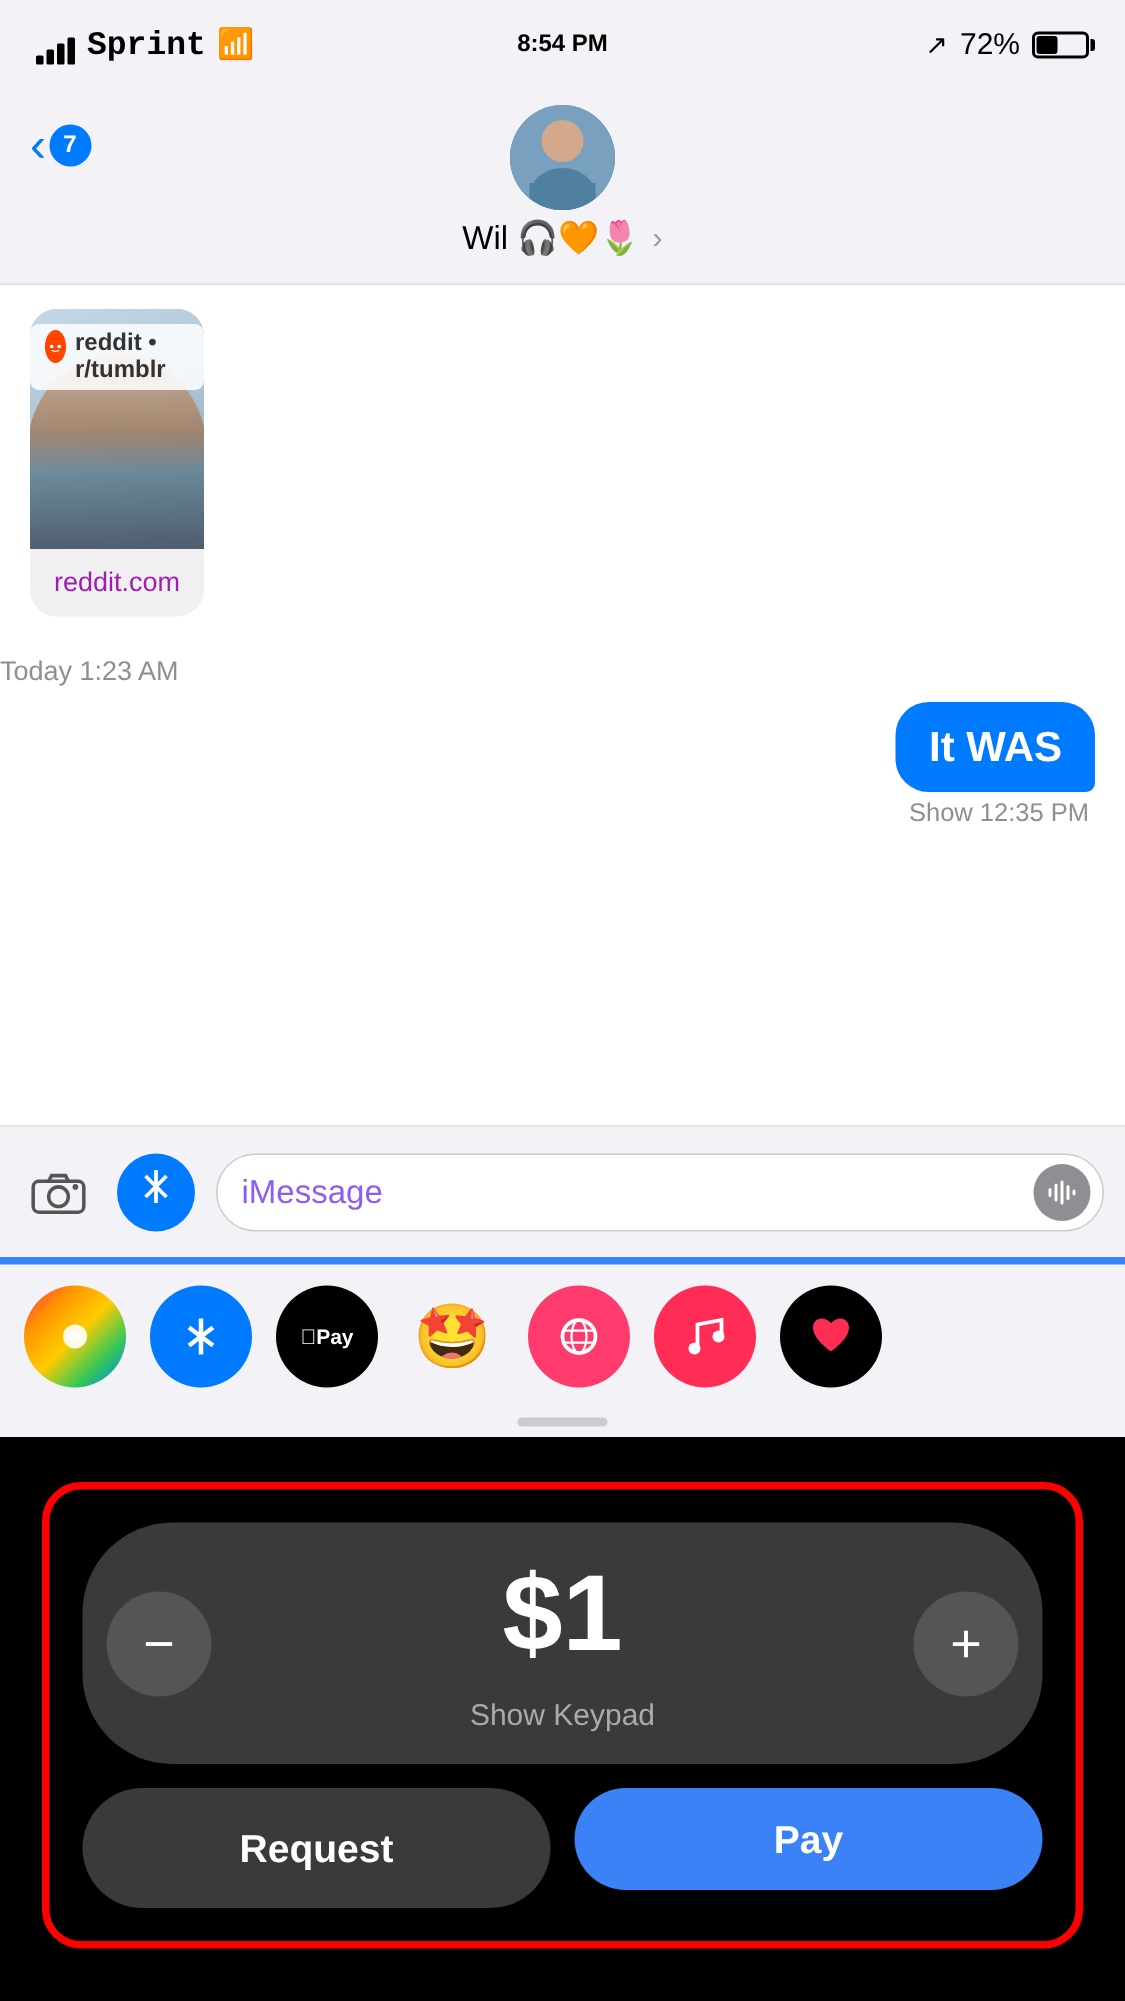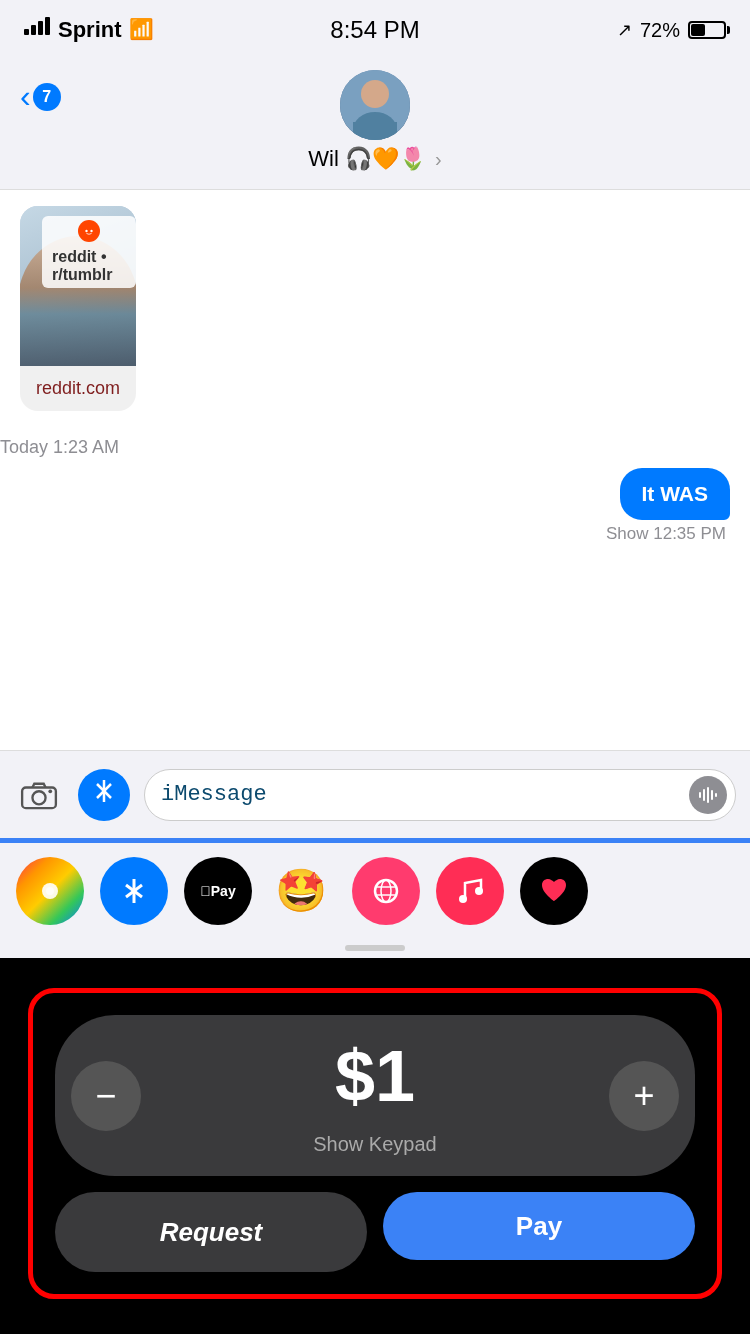--- a/index.html
+++ b/index.html
@@ -20,28 +20,29 @@
       background: #f2f2f7;
       display: flex;
       align-items: center;
       justify-content: space-between;
       padding: 0 24px;
       position: relative;
       z-index: 10;
     }
     .status-left {
       display: flex;
-      align-items: flex-start;
+      align-items: flex-end;
       gap: 8px;
       font-size: 22px;
       font-weight: 600;
+      font-family: Liberation Mono, monospace;
     }
     .status-center {
-      font-size: 24px;
-      font-weight: 400;
+      font-size: 16px;
+      font-weight: 700;
       position: absolute;
       left: 50%;
       transform: translateX(-50%);
     }
     .status-right {
       display: flex;
       align-items: center;
       gap: 8px;
       font-size: 20px;
       font-weight: 500;
@@ -183,28 +184,27 @@
     .reddit-card-image {
       width: 100%;
       height: 160px;
       background: linear-gradient(135deg, #c8d8e8 0%, #a0b8cc 100%);
       position: relative;
       overflow: hidden;
     }
     .reddit-logo-bar {
       position: absolute;
       top: 10px;
-      left: 22px;
-      display: flex;
-      align-items: center;
+      left: 0;
+      display: flex;
+      align-items: flex-start;
       gap: 6px;
       background: rgba(255,255,255,0.85);
       border-radius: 6px;
       padding: 4px 10px;
-      flex-direction: column;
     }
     .reddit-logo-circle {
       width: 22px;
       height: 22px;
       background: #ff4500;
       border-radius: 50%;
       display: flex;
       align-items: center;
       justify-content: center;
     }
@@ -218,21 +218,21 @@
     }
     .reddit-card-title {
       font-size: 22px;
       font-weight: 600;
       color: #000;
       line-height: 1.3;
       margin-bottom: 6px;
     }
     .reddit-card-url {
       font-size: 18px;
-      color: #7f1d1d;
+      color: #a21caf;
     }
 
     
     .timestamp {
       text-align: left;
       font-size: 18px;
       color: #8e8e93;
       margin: 16px 0 10px 0;
     }
 
@@ -242,21 +242,21 @@
       flex-direction: column;
       align-items: flex-end;
       padding-right: 20px;
       margin-bottom: 6px;
     }
     .bubble-sent {
       background: #007aff;
       color: #fff;
       border-radius: 22px 22px 6px 22px;
       padding: 14px 22px;
-      font-size: 21px;
+      font-size: 28px;
       font-weight: 600;
       max-width: 380px;
     }
     .read-receipt {
       font-size: 17px;
       color: #8e8e93;
       margin-top: 4px;
       padding-right: 4px;
     }
 
@@ -302,22 +302,21 @@
       background: #fff;
       border: 1px solid #ccc;
       border-radius: 26px;
       display: flex;
       align-items: center;
       padding: 0 16px;
       position: relative;
     }
     .imessage-placeholder {
       font-size: 22px;
-      color: #0c4a6e;
-      font-family: Liberation Mono, monospace;
+      color: #8b5cf6;
     }
     .voice-btn {
       position: absolute;
       right: 8px;
       width: 38px;
       height: 38px;
       background: #8e8e93;
       border-radius: 50%;
       display: flex;
       align-items: center;
@@ -438,21 +437,20 @@
       flex: 1;
       height: 80px;
       background: #3a3a3c;
       border-radius: 40px;
       display: flex;
       align-items: center;
       justify-content: center;
       font-size: 26px;
       font-weight: 700;
       color: #fff;
-      font-style: italic;
     }
     .pay-btn {
       flex: 1;
       height: 68px;
       background: #3b82f6;
       border-radius: 40px;
       display: flex;
       align-items: center;
       justify-content: center;
       font-size: 26px;

